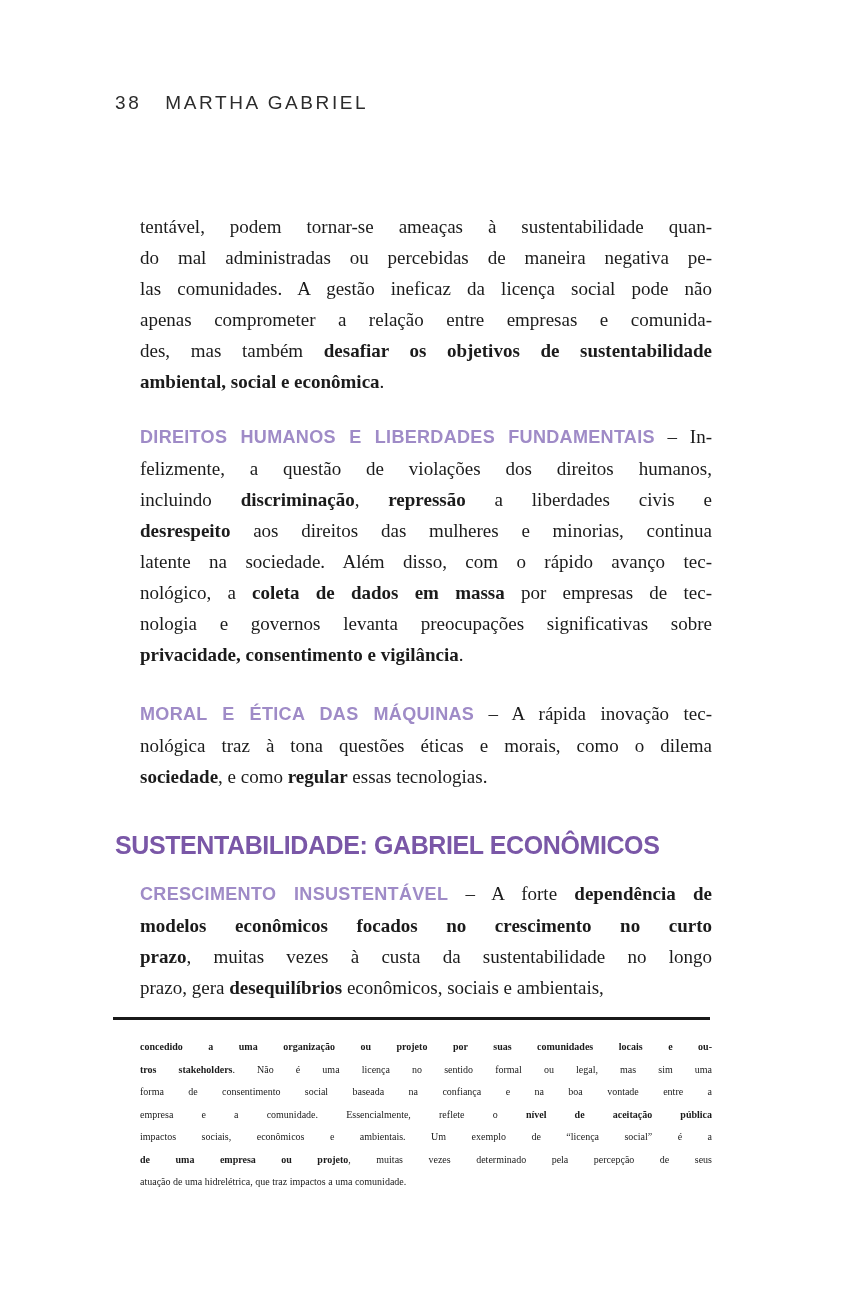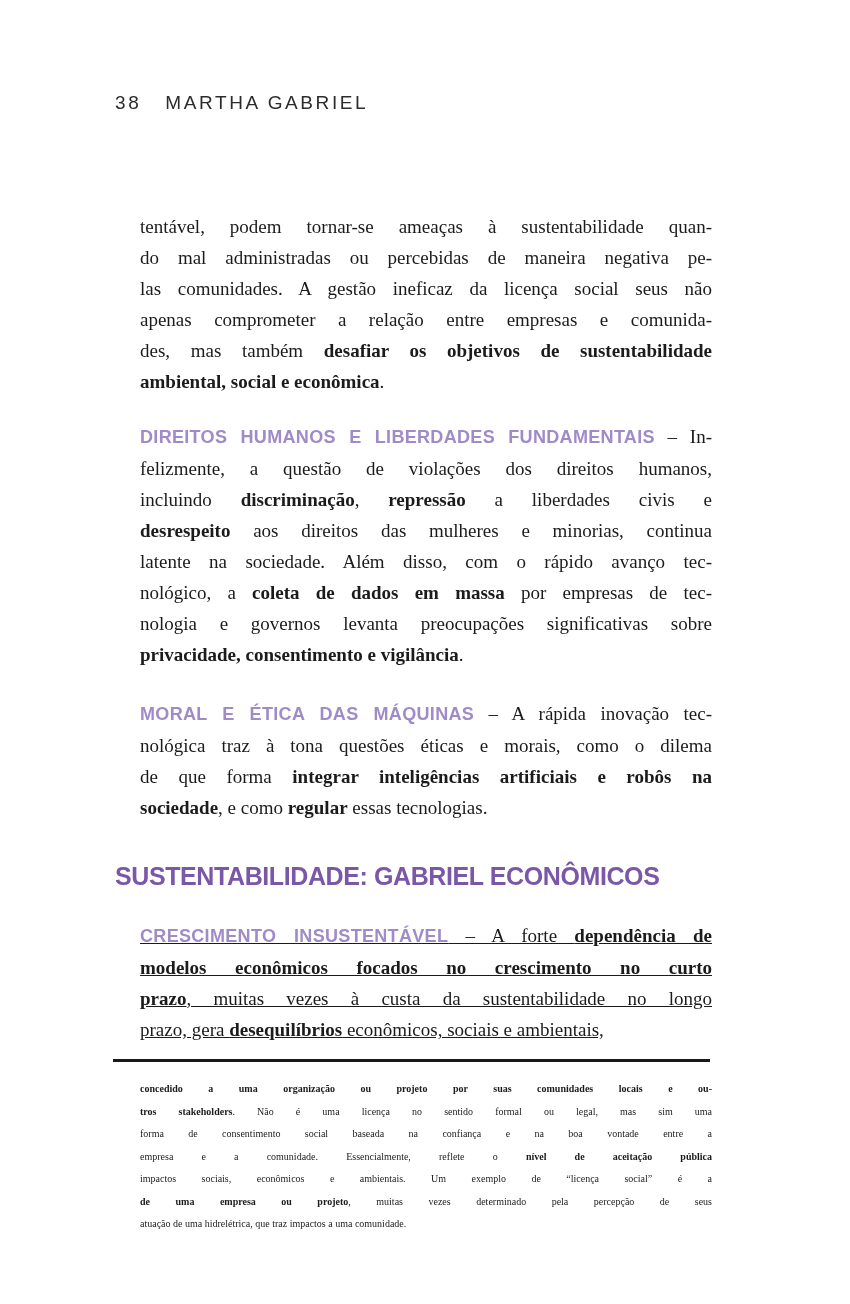--- a/index.html
+++ b/index.html
@@ -33,21 +33,21 @@
     left: 140px;
     top: 211px;
     width: 572px;
     font-size: 19px;
     line-height: 31px;
   }
 
   .paragraph { margin: 0; }
   .paragraph + .paragraph { margin-top: 24px; }
   .paragraph.p3 { margin-top: 28px; }
-  .paragraph.p4 { margin-top: 27px; text-decoration: underline; }
+  .paragraph.p4 { margin-top: 16px; }
 
   .line { text-align: justify; text-align-last: justify; }
   .line.last { text-align-last: left; }
 
   span.b { font-weight: bold; }
   span.h {
     font-family: "Liberation Sans", sans-serif;
     font-weight: bold;
     font-size: 0.95em;
     letter-spacing: 0.3px;
@@ -83,39 +83,38 @@
 <body>
 
 <div class="page">
   <header class="running-head">
     <span class="pagenum">38</span><span class="author">MARTHA GABRIEL</span>
   </header>
   <main class="content">
       <div class="paragraph p1">
         <div class="line"><span class="r">tentável, podem tornar-se ameaças à sustentabilidade quan-</span></div>
         <div class="line"><span class="r">do mal administradas ou percebidas de maneira negativa pe-</span></div>
-        <div class="line"><span class="r">las comunidades. A gestão ineficaz da licença social seus não</span></div>
+        <div class="line"><span class="r">las comunidades. A gestão ineficaz da licença social pode não</span></div>
         <div class="line"><span class="r">apenas comprometer a relação entre empresas e comunida-</span></div>
         <div class="line"><span class="r">des, mas também </span><span class="b">desafiar os objetivos de sustentabilidade</span></div>
         <div class="line last"><span class="b">ambiental, social e econômica</span><span class="r">.</span></div>
       </div>
       <div class="paragraph p2">
         <div class="line"><span class="h">DIREITOS HUMANOS E LIBERDADES FUNDAMENTAIS</span><span class="r"> – In-</span></div>
         <div class="line"><span class="r">felizmente, a questão de violações dos direitos humanos,</span></div>
         <div class="line"><span class="r">incluindo </span><span class="b">discriminação</span><span class="r">, </span><span class="b">repressão</span><span class="r"> a liberdades civis e</span></div>
         <div class="line"><span class="b">desrespeito</span><span class="r"> aos direitos das mulheres e minorias, continua</span></div>
         <div class="line"><span class="r">latente na sociedade. Além disso, com o rápido avanço tec-</span></div>
         <div class="line"><span class="r">nológico, a </span><span class="b">coleta de dados em massa</span><span class="r"> por empresas de tec-</span></div>
         <div class="line"><span class="r">nologia e governos levanta preocupações significativas sobre</span></div>
         <div class="line last"><span class="b">privacidade, consentimento e vigilância</span><span class="r">.</span></div>
       </div>
       <div class="paragraph p3">
         <div class="line"><span class="h">MORAL E ÉTICA DAS MÁQUINAS</span><span class="r"> – A rápida inovação tec-</span></div>
         <div class="line"><span class="r">nológica traz à tona questões éticas e morais, como o dilema</span></div>
-        <div class="line"><span class="r">de que forma </span><span class="b">integrar inteligências artificiais e robôs na</span></div>
         <div class="line last"><span class="b">sociedade</span><span class="r">, e como </span><span class="b">regular</span><span class="r"> essas tecnologias.</span></div>
       </div>
       <h2 class="section-heading">SUSTENTABILIDADE: GABRIEL ECONÔMICOS</h2>
       <div class="paragraph p4">
         <div class="line"><span class="h">CRESCIMENTO INSUSTENTÁVEL</span><span class="r"> – A forte </span><span class="b">dependência de</span></div>
         <div class="line"><span class="b">modelos econômicos focados no crescimento no curto</span></div>
         <div class="line"><span class="b">prazo</span><span class="r">, muitas vezes à custa da sustentabilidade no longo</span></div>
         <div class="line last"><span class="r">prazo, gera </span><span class="b">desequilíbrios</span><span class="r"> econômicos, sociais e ambientais,</span></div>
       </div>
       <div class="footnote-rule"></div>

